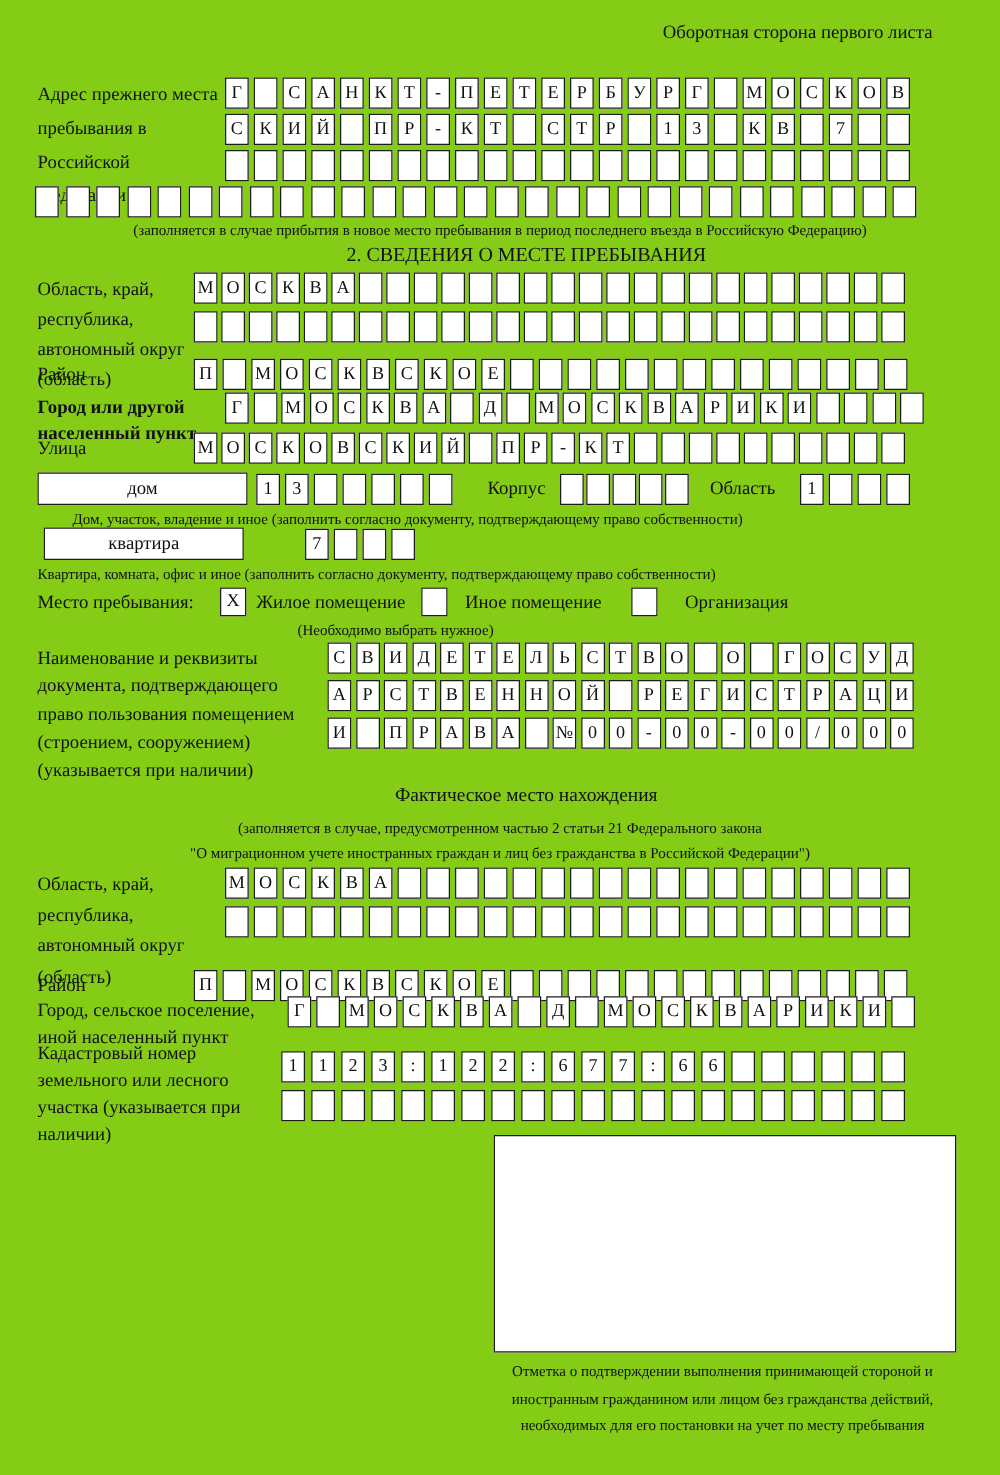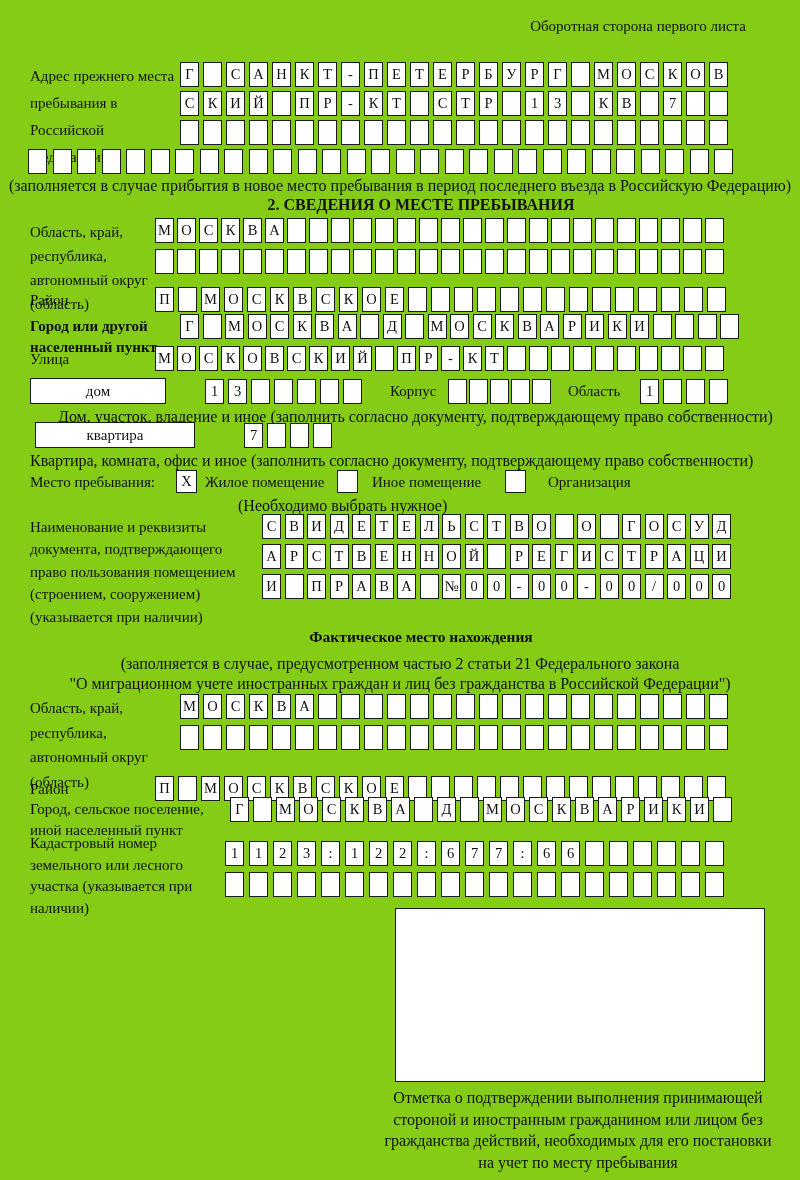--- a/index.html
+++ b/index.html
@@ -1,21 +1,21 @@
 <!DOCTYPE html>
 <html><head>
 <meta charset="utf-8">
 <style>
   html,body{margin:0;padding:0;background:#fff;}
   .page{position:relative;width:800px;height:1180px;background:#84cc16;overflow:hidden;
         font-family:"Liberation Serif","DejaVu Serif",serif;color:#111;}
   .lbl{position:absolute;font-size:15px;line-height:1.4;}
-  .note{position:absolute;font-size:16px;}
+  .note{position:absolute;font-size:12px;}
   .center{left:0;right:0;text-align:center;}
-  .h2{position:absolute;font-weight:bold;font-size:16px;margin-left:42px;}
+  .h2{position:absolute;font-weight:normal;font-size:16px;margin-left:42px;}
   .boxrow{position:absolute;display:flex;gap:4px;}
   .boxrow.g2{gap:2px;}.boxrow.g3{gap:3px;}.boxrow.g35{gap:3.5px;}.boxrow.g5{gap:5px;}.boxrow.g55{gap:5.5px;}
   .cb{flex:0 0 auto;width:17px;height:23px;border:1.5px solid #1c1c1c;box-sizing:content-box;
       text-align:center;font-size:14.5px;line-height:23px;background:#fff;}
   .fieldbox{position:absolute;border:1.6px solid #1c1c1c;text-align:center;font-size:15px;
             line-height:25px;height:26px;box-sizing:border-box;background:#fff;}
   .chk{position:absolute;width:19px;height:21px;border:1.5px solid #1c1c1c;text-align:center;
        font-size:14.5px;line-height:21px;background:#fff;}
   .stamp{position:absolute;border:1.8px solid #1c1c1c;background:#fff;}
 </style>
@@ -279,21 +279,21 @@
       <span class="cb"></span>
       <span class="cb"></span>
       <span class="cb"></span>
       <span class="cb"></span>
       <span class="cb"></span>
       <span class="cb"></span>
       <span class="cb"></span>
       <span class="cb"></span>
     </div>
 
-  <div class="fieldbox" style="left:30px;top:378px;width:136px;">дом</div>
+  <div class="fieldbox" style="left:30px;top:378px;width:168px;">дом</div>
   <div class="boxrow" style="left:205px;top:379px;">
       <span class="cb">1</span>
       <span class="cb">3</span>
       <span class="cb"></span>
       <span class="cb"></span>
       <span class="cb"></span>
       <span class="cb"></span>
       <span class="cb"></span>
     </div>
   <div class="lbl" style="left:390px;top:381px;">Корпус</div>

